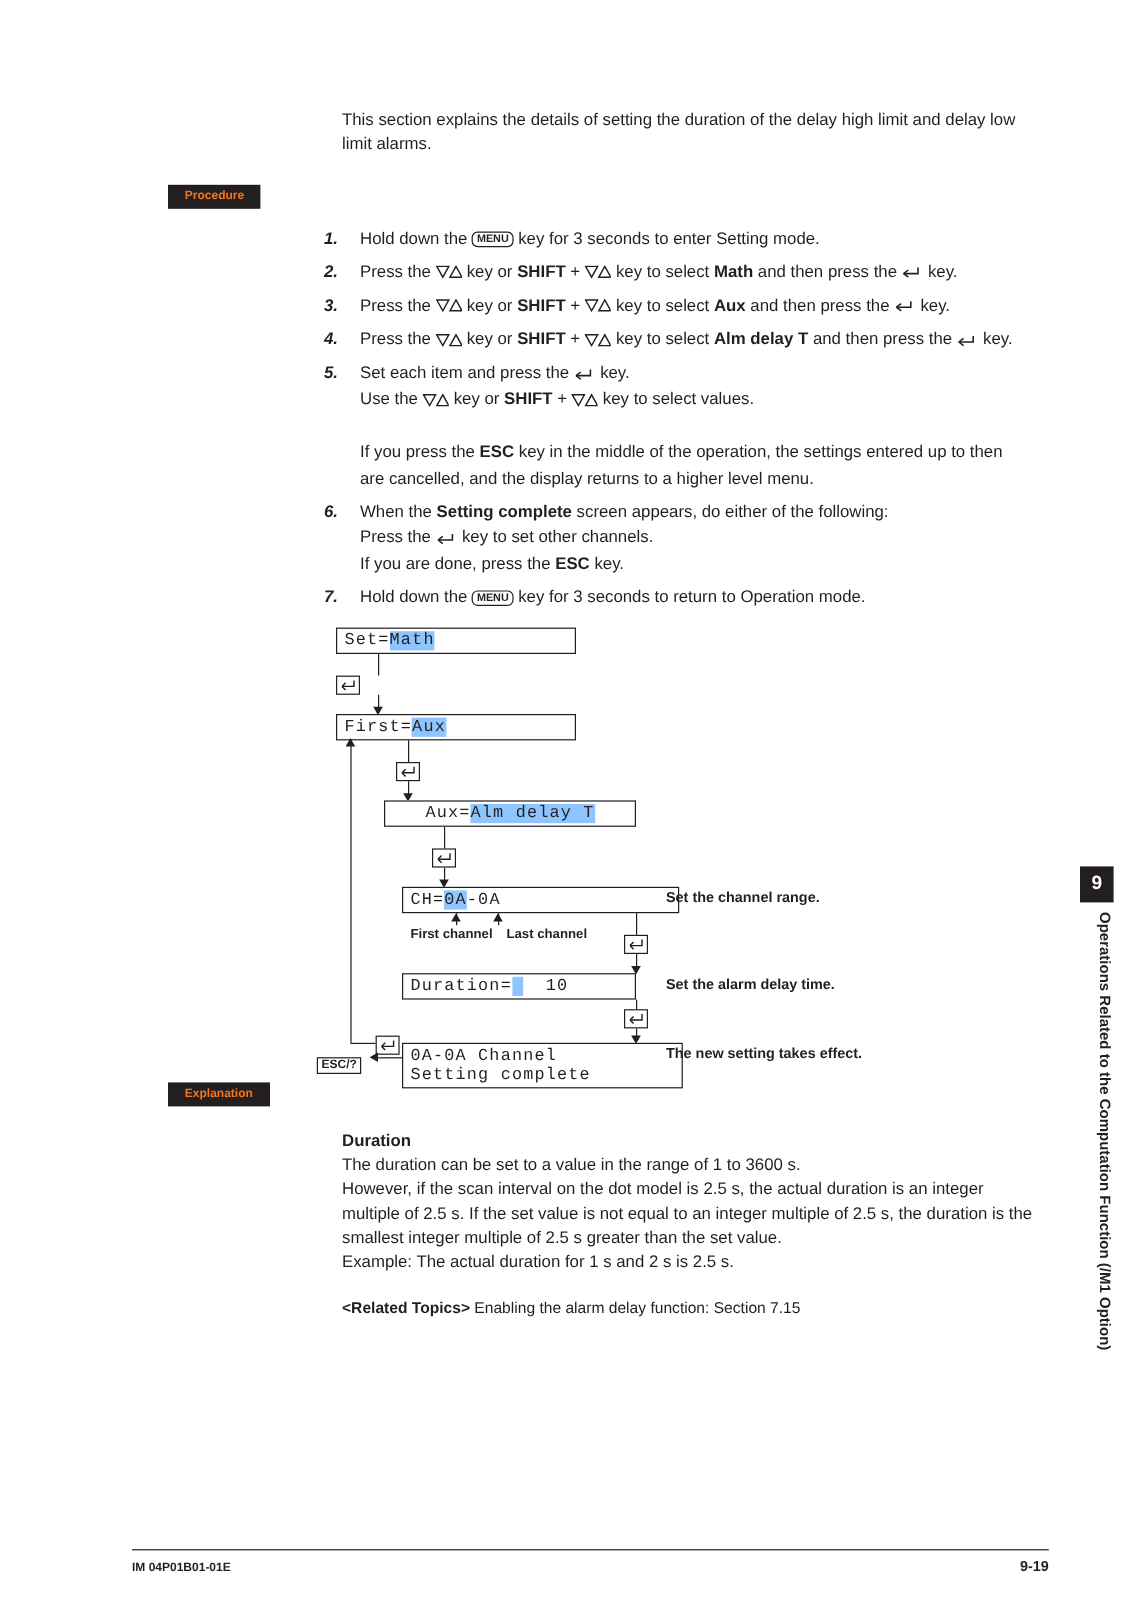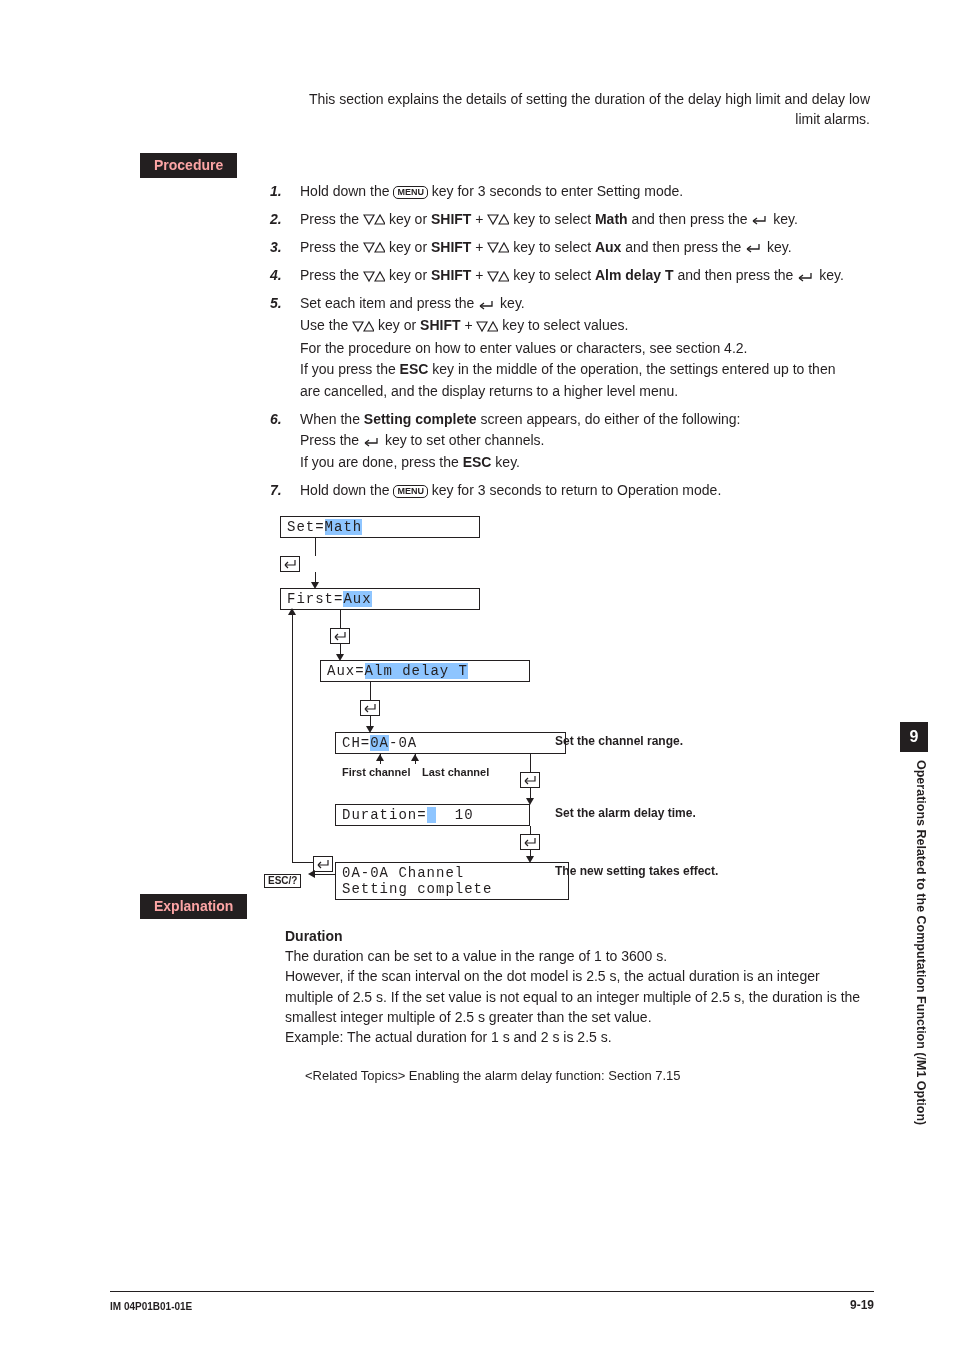--- a/index.html
+++ b/index.html
@@ -12,23 +12,23 @@
     color: #231f20;
     position: relative;
   }
   .page { padding: 90px 80px 30px 110px; position: relative; height: 100%; }
 
   
   .h-wrap { display: flex; align-items: stretch; margin-bottom: 30px; }
   .h-bar { width: 12px; background: #231f20; margin-right: 12px; }
   .h-title { font-size: 30px; font-weight: 700; padding: 6px 0 8px 0; }
 
-  .intro { margin-left: 175px; font-size: 14px; line-height: 1.4; margin-bottom: 24px; max-width: 585px; text-align: right; }
-
-  .sec-label { display: inline-block; background: #231f20; color: #fca5a5; font-weight: 700; font-size: 14px; padding: 4px 14px 5px 14px; margin-bottom: 3px; }
+  .intro { margin-left: 175px; font-size: 14px; line-height: 1.4; margin-bottom: 24px; max-width: 585px; }
+
+  .sec-label { display: inline-block; background: #231f20; color: #f97316; font-weight: 700; font-size: 10px; padding: 4px 14px 5px 14px; margin-bottom: 14px; }
   .sec-block { margin-left: 30px; }
 
   ol.proc { list-style: none; padding: 0; margin: 0 0 14px 160px; max-width: 580px; }
   ol.proc li { position: relative; padding-left: 30px; font-size: 14px; line-height: 1.55; margin-bottom: 6px; }
   ol.proc li .num { position: absolute; left: 0; top: 0; font-style: italic; font-weight: 700; }
   ol.proc li .num::after { content: "."; }
 
   .key-menu { display: inline-block; border: 1.5px solid #231f20; border-radius: 5px; padding: 0 3px; font-size: 9px; font-weight: 700; vertical-align: 1px; line-height: 1.2; font-family: Arial, sans-serif; }
   .key-esc { display: inline-block; border: 1.5px solid #231f20; padding: 0 3px; font-size: 10px; font-weight: 700; vertical-align: middle; line-height: 1.2; font-family: Arial, sans-serif; background:#fff;}
   .tri-pair { display: inline-block; vertical-align: middle; }
@@ -45,21 +45,21 @@
   .enter-box { position: absolute; width: 20px; height: 16px; border: 1px solid #231f20; background:#fff; }
   .enter-box svg { position:absolute; left:2px; top:1px; }
   .dline { position: absolute; background: #231f20; }
   .arrow-down { position: absolute; width: 0; height: 0; border-left: 4px solid transparent; border-right: 4px solid transparent; border-top: 7px solid #231f20; }
   .arrow-up { position: absolute; width: 0; height: 0; border-left: 4px solid transparent; border-right: 4px solid transparent; border-bottom: 7px solid #231f20; }
   .arrow-left { position: absolute; width: 0; height: 0; border-top: 4px solid transparent; border-bottom: 4px solid transparent; border-right: 7px solid #231f20; }
 
   .expl { margin-left: 175px; max-width: 580px; font-size: 14px; line-height: 1.45; }
   .expl .sub { font-weight: 700; margin-top: 4px; }
   .related { margin-left: 175px; font-size: 13px; margin-top: 20px; }
-  .related b { font-weight: 400; margin-left: 20px; }
+  .related b { font-weight: 700; }
 
   .footer-rule { position: absolute; left: 110px; right: 80px; bottom: 58px; height: 1px; background: #231f20; }
   .footer-l { position: absolute; left: 110px; bottom: 38px; font-size: 10px; font-weight: 700; }
   .footer-r { position: absolute; right: 80px; bottom: 38px; font-size: 12px; font-weight: 700; }
 
   .side-tab { position: absolute; right: 26px; top: 722px; width: 28px; height: 30px; background: #231f20; color: #fff; font-weight: 700; font-size: 16px; text-align: center; line-height: 30px; }
   .side-text { position: absolute; right: 26px; top: 760px; width: 28px; height: 430px; font-size: 12.5px; font-weight: 700; writing-mode: vertical-rl; text-orientation: mixed; text-align: left; }
 </style>
 </head>
 <body>
@@ -118,21 +118,21 @@
             <path d="M2 7 L14 7 L14 2" fill="none" stroke="#231f20" stroke-width="1.3"></path>
             <path d="M2 7 L6 4 M2 7 L6 10" fill="none" stroke="#231f20" stroke-width="1.3"></path>
           </svg></span><span> key.</span><br>
       <span>Use the </span><span class="tri-pair"><svg width="22" height="12">
             <path d="M1 1 L6 10 L11 1 Z" fill="none" stroke="#231f20" stroke-width="1.2"></path>
             <path d="M12 10 L17 1 L22 10 Z" fill="none" stroke="#231f20" stroke-width="1.2"></path>
           </svg></span><span> key or </span><b>SHIFT</b><span> + </span><span class="tri-pair"><svg width="22" height="12">
             <path d="M1 1 L6 10 L11 1 Z" fill="none" stroke="#231f20" stroke-width="1.2"></path>
             <path d="M12 10 L17 1 L22 10 Z" fill="none" stroke="#231f20" stroke-width="1.2"></path>
           </svg></span><span> key to select values.</span><br>
-      <span>For the procedure on how to enter values or characters, see section 4.2.</span><br>
+      <br>
       <span>If you press the </span><b>ESC</b><span> key in the middle of the operation, the settings entered up to then are cancelled, and the display returns to a higher level menu.</span>
     </li>
     <li><span class="num">6</span>
       <span>When the </span><b>Setting complete</b><span> screen appears, do either of the following:</span><br>
       <span>Press the </span><span class="enter-key"><svg width="18" height="12">
             <path d="M2 7 L14 7 L14 2" fill="none" stroke="#231f20" stroke-width="1.3"></path>
             <path d="M2 7 L6 4 M2 7 L6 10" fill="none" stroke="#231f20" stroke-width="1.3"></path>
           </svg></span><span> key to set other channels.</span><br>
       <span>If you are done, press the </span><b>ESC</b><span> key.</span>
     </li>
@@ -162,21 +162,21 @@
         </svg>
       </div>
     <div class="dline" style="left:60px; top:94px; width:1px; height:18px;"></div>
     <div class="dline" style="left:60px; top:128px; width:1px; height:12px;"></div>
     <div class="arrow-down" style="left:56px; top:138px;"></div>
 
     <div class="dline" style="left:12px; top:94px; width:1px; height:252px;"></div>
     <div class="arrow-up" style="left:8px; top:92px;"></div>
     <div class="dline" style="left:12px; top:346px; width:24px; height:1px;"></div>
 
-    <div class="screen" style="left:40px; top:144px; width:210px;"><span>Aux=</span><span class="hl">Alm delay T</span></div>
+    <div class="screen" style="left:40px; top:144px; width:210px;text-align:center;"><span>Aux=</span><span class="hl">Alm delay T</span></div>
     <div class="enter-box" style="left:80px; top:184px;">
         <svg width="16" height="12">
           <path d="M2 7 L12 7 L12 2" fill="none" stroke="#231f20" stroke-width="1.2"></path>
           <path d="M2 7 L5 4 M2 7 L5 10" fill="none" stroke="#231f20" stroke-width="1.2"></path>
         </svg>
       </div>
     <div class="dline" style="left:90px; top:166px; width:1px; height:18px;"></div>
     <div class="dline" style="left:90px; top:200px; width:1px; height:12px;"></div>
     <div class="arrow-down" style="left:86px; top:210px;"></div>
 

